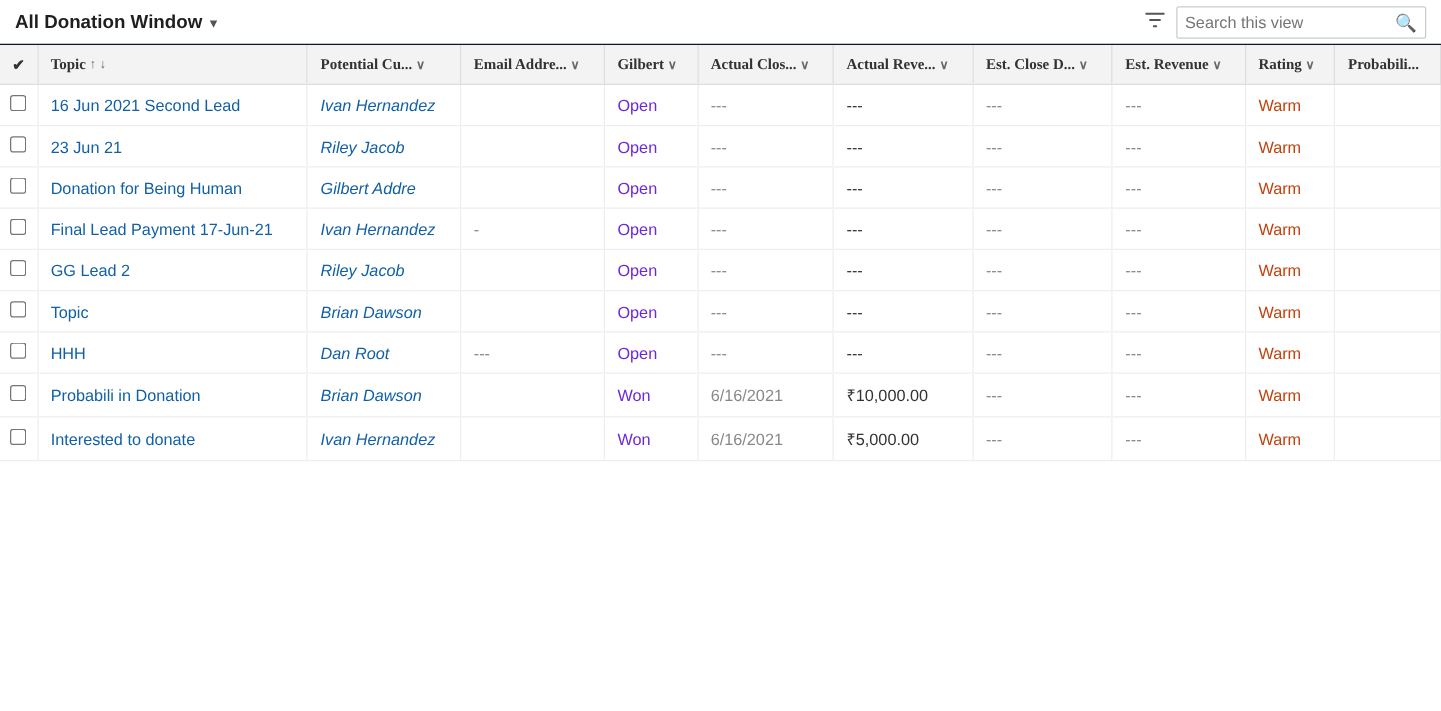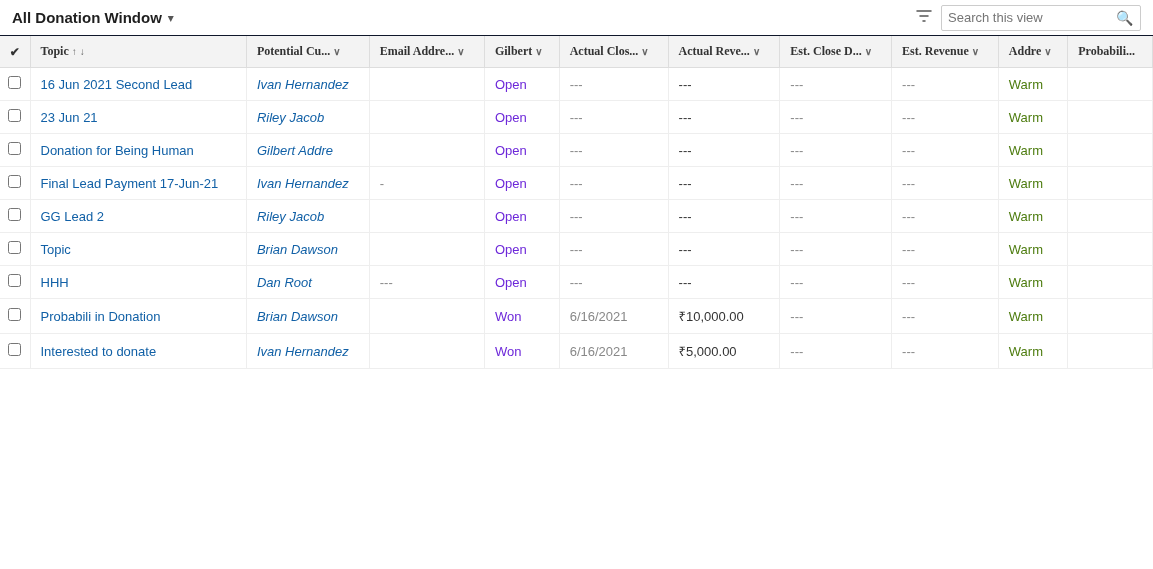--- a/index.html
+++ b/index.html
@@ -126,21 +126,21 @@
       text-decoration: none;
     }
     .contact-cell {
       color: #1160a6;
       cursor: pointer;
       font-style: italic;
     }
     .dash { color: #888; }
     .status-open { color: #6d28d9; }
     .amount { color: #333; }
-    .rating { color: #4d7c0f; }
+    .rating { color: #c2410c; }
   </style>
 </head>
 <body>
 
 <div class="header">
   <div class="header-left">
     <span class="header-title">All Donation Window</span>
     <span class="chevron-icon">▾</span>
   </div>
   <div class="header-right">
@@ -207,21 +207,21 @@
           </div>
         </th>
         <th>
           <div class="th-content">
             <span>Est. Revenue</span>
             <span class="sort-icon">∨</span>
           </div>
         </th>
         <th>
           <div class="th-content">
-            <span>Addre</span>
+            <span>Rating</span>
             <span class="sort-icon">∨</span>
           </div>
         </th>
         <th>
           <div class="th-content">
             <span>Probabili...</span>
           </div>
         </th>
       </tr>
     </thead>

